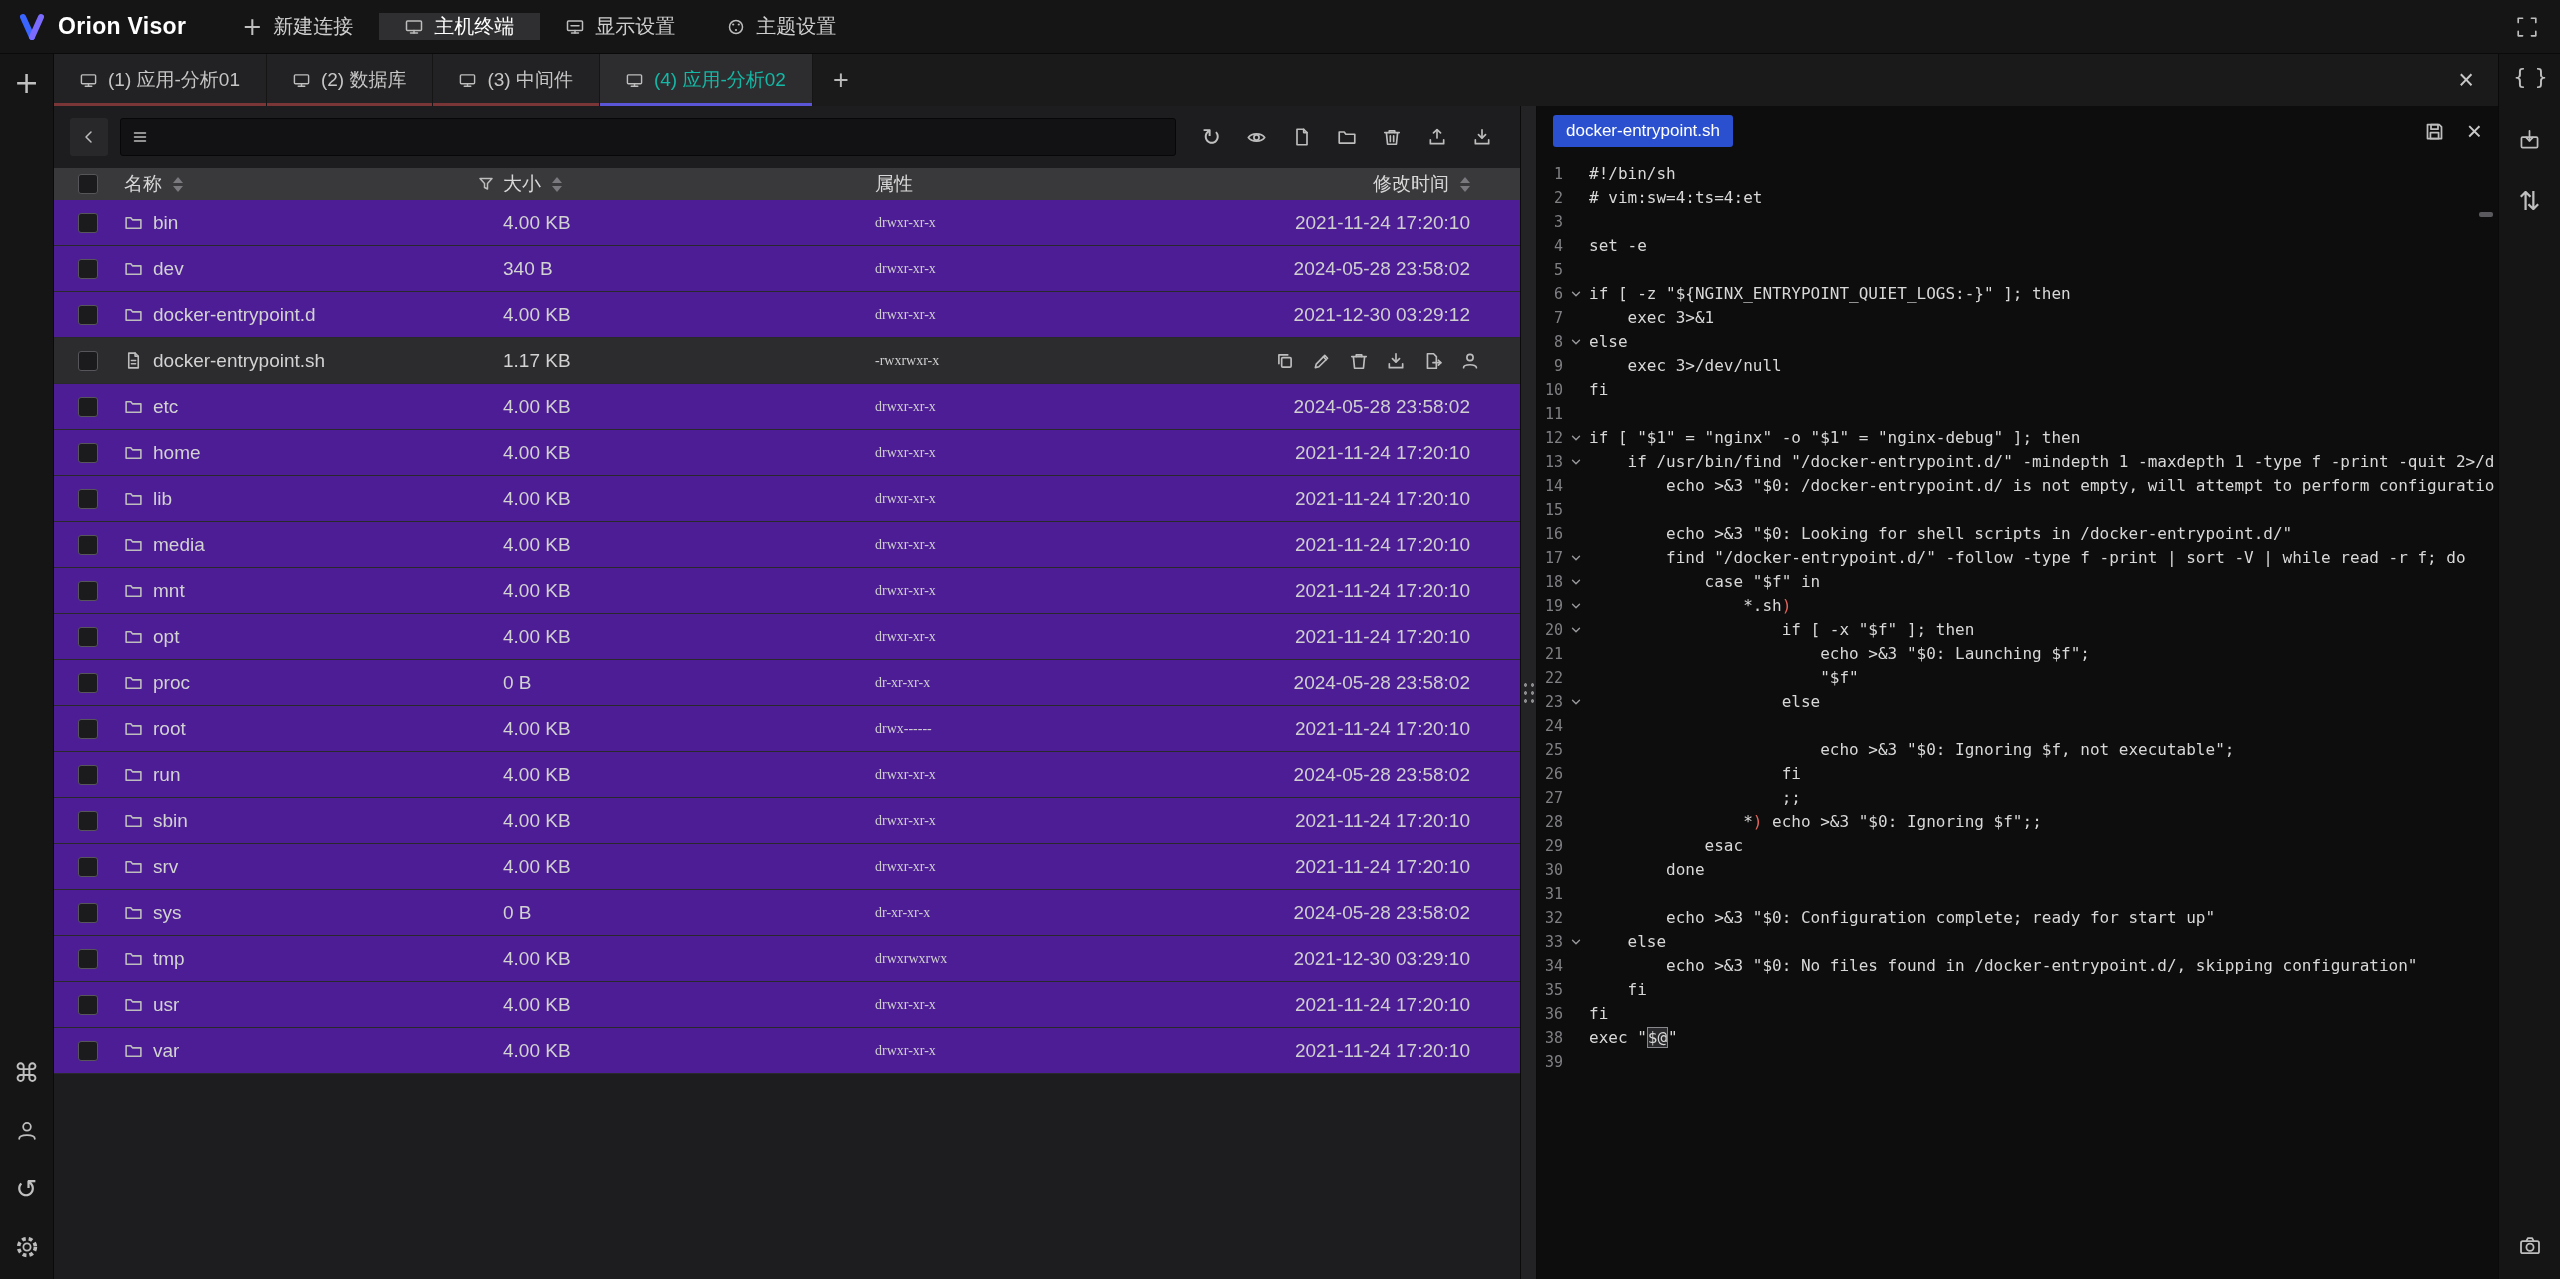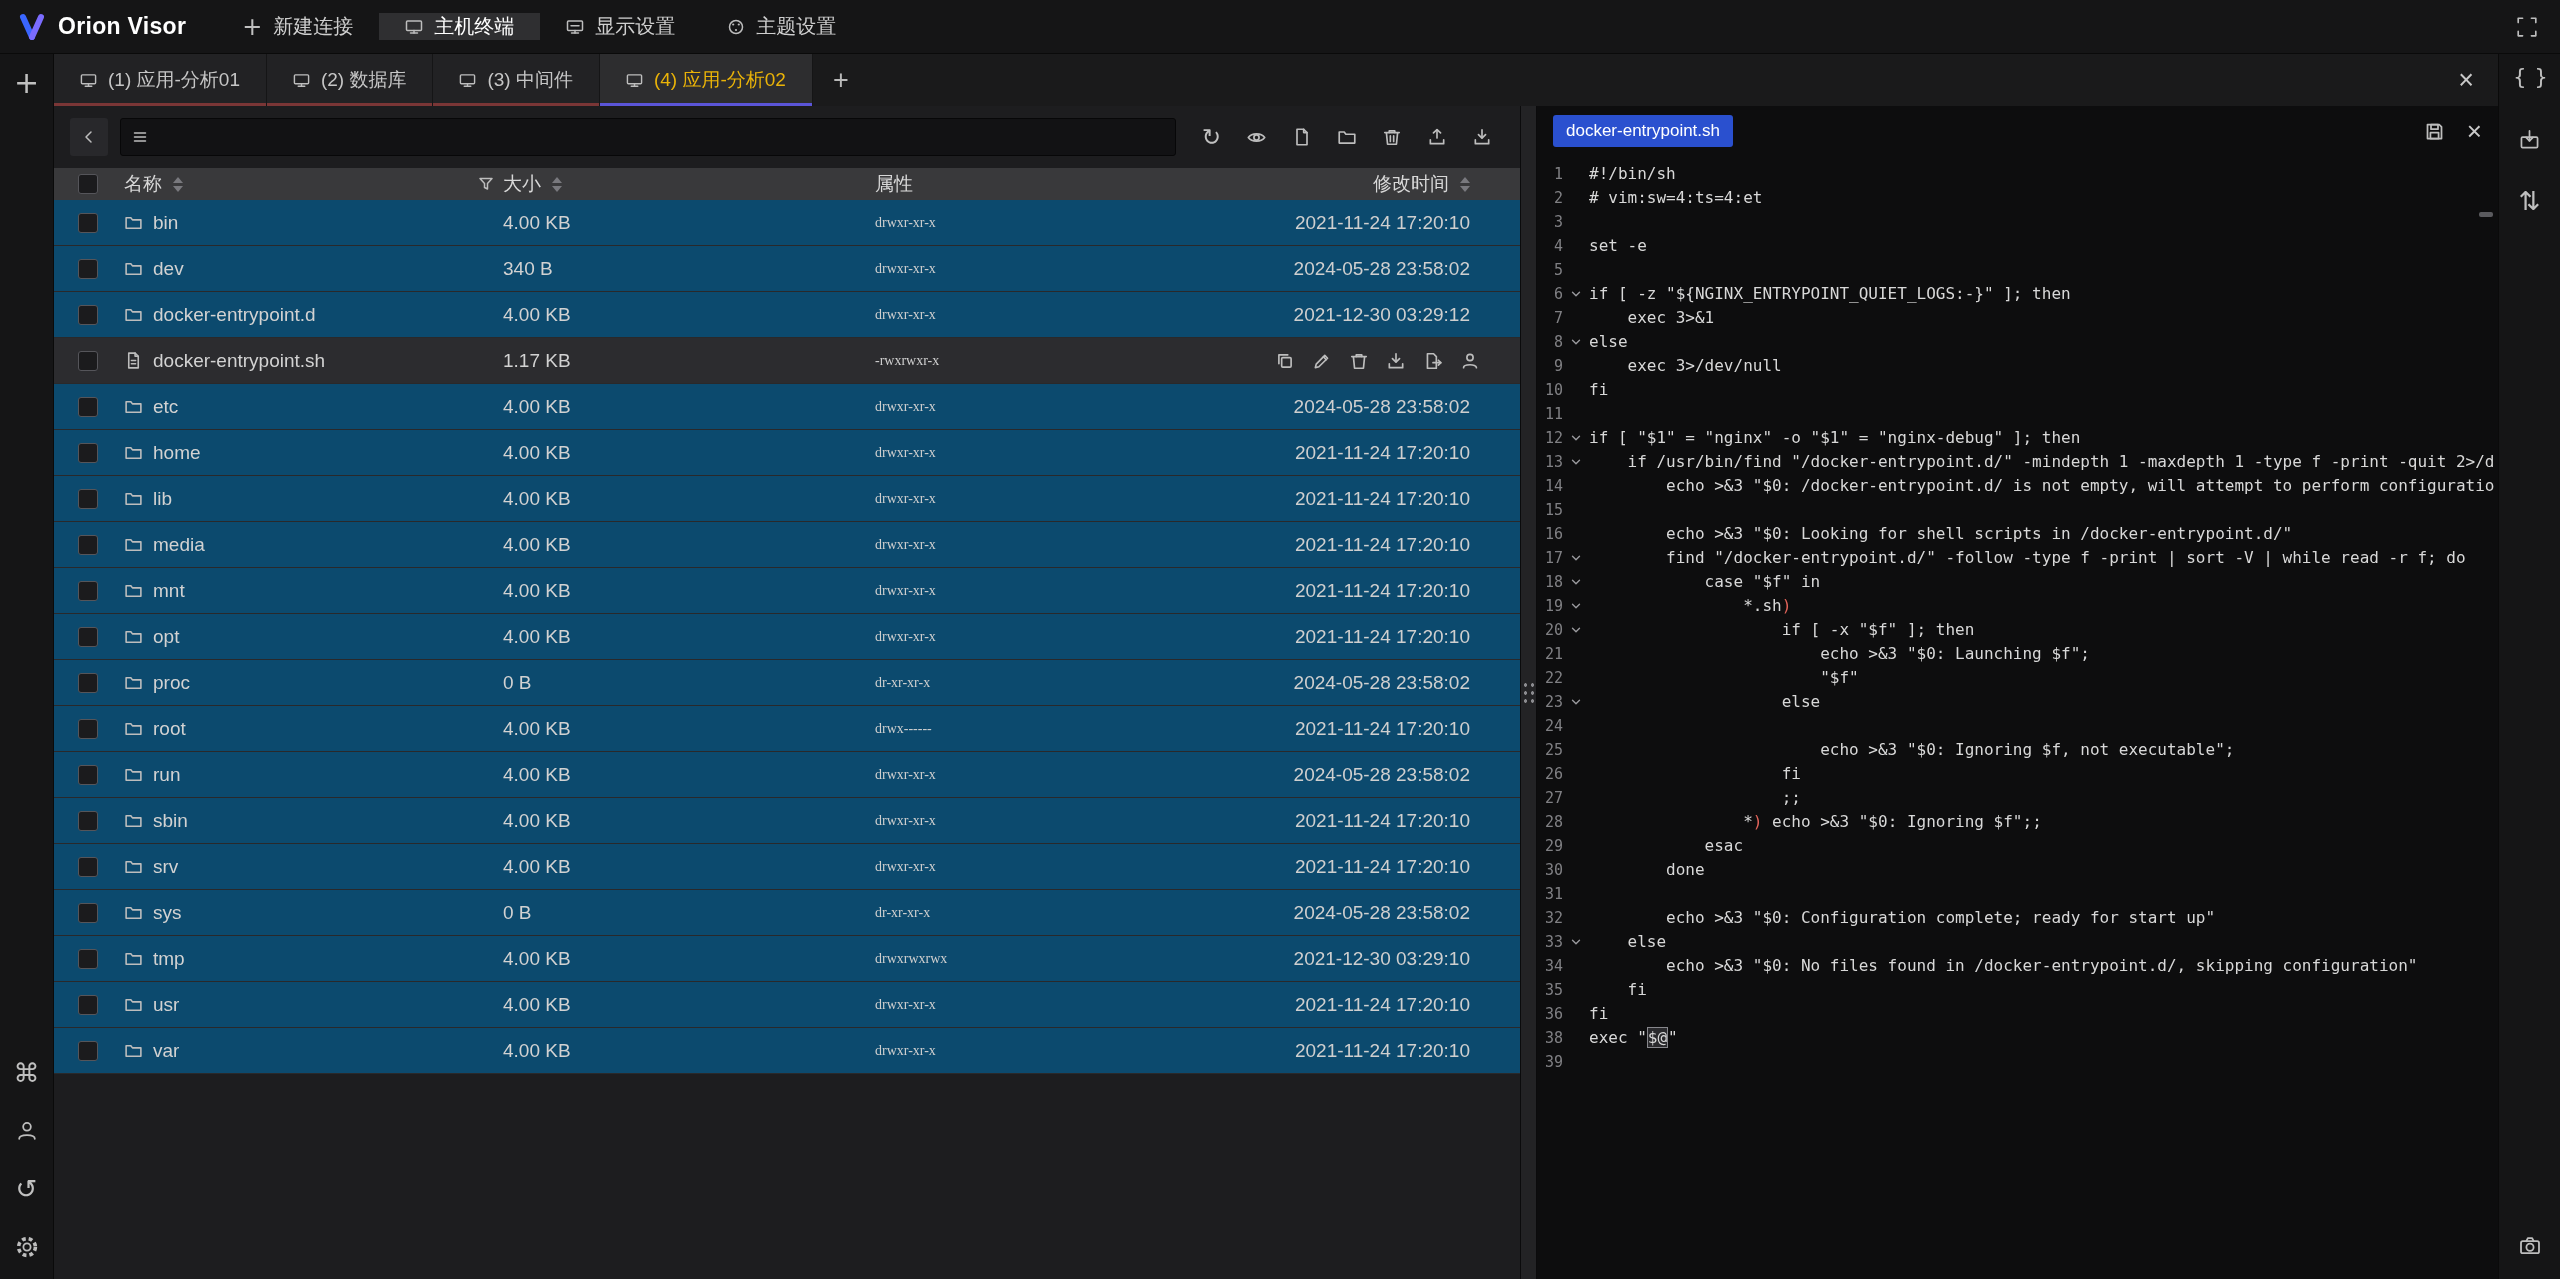--- a/index.html
+++ b/index.html
@@ -25,21 +25,21 @@
   .main{flex:1;display:flex;min-height:0}
   .left-strip{width:54px;background:#151516;border-right:1px solid #0a0a0a;display:flex;flex-direction:column;align-items:center;padding:12px 0 15px;flex-shrink:0}
   .strip-btn{display:flex;align-items:center;justify-content:center;width:34px;height:34px;cursor:pointer}
   .left-strip .bottom{margin-top:auto;display:flex;flex-direction:column;gap:24px;align-items:center}
   .glyph-lg{font-size:26px}
   .center{flex:1;display:flex;flex-direction:column;min-width:0}
 
   
   .tabbar{height:52px;background:#1a1a1b;display:flex;align-items:stretch;flex-shrink:0}
   .tab{display:flex;align-items:center;gap:11px;padding:0 26px;font-size:19px;color:#c6c6c6;background:#222224;border-right:1px solid #151516;position:relative;cursor:pointer}
-  .tab.active{background:#2d2d2f;color:#eab308}
+  .tab.active{background:#2d2d2f;color:#14b8a6}
   .tab::after{content:"";position:absolute;left:0;right:0;bottom:0;height:3px;background:transparent}
   .tab[data-status="red"]::after{background:#7a3636}
   .tab[data-status="purple"]::after{background:#5b55d8}
   .tab-add{display:flex;align-items:center;padding:0 20px;font-size:27px;color:#b9b9b9;cursor:pointer}
   .tabbar-close{margin-left:auto;display:flex;align-items:center;padding:0 24px;font-size:27px;color:#c9c9c9;cursor:pointer}
 
   .content-row{flex:1;display:flex;min-height:0}
 
   
   .file-panel{width:1466px;background:#1d1d1f;display:flex;flex-direction:column;flex-shrink:0;min-height:0}
@@ -56,21 +56,21 @@
   .th{display:flex;align-items:center;gap:7px}
   .th.c-name{padding-left:16px}
   .th.c-time{justify-content:flex-end}
   .carets{display:inline-flex;flex-direction:column;gap:3px;margin-left:4px;cursor:pointer}
   .carets i{width:0;height:0;border-left:5px solid transparent;border-right:5px solid transparent}
   .carets .up{border-bottom:6px solid #79797e}
   .carets .dn{border-top:6px solid #79797e}
   .funnel{margin-left:auto;margin-right:8px;cursor:pointer}
 
   .tbody{flex:1;overflow:hidden}
-  .frow{height:46px;border-bottom:1px solid #29292b;background:#0c4a6e;font-size:19px;color:#d2d2d2;cursor:pointer}
+  .frow{height:46px;border-bottom:1px solid #29292b;background:#4c1d95;font-size:19px;color:#d2d2d2;cursor:pointer}
   .frow.selected{background:#2c2c2f}
   .cb{width:20px;height:20px;border:1.5px solid #55555a;border-radius:3px;background:#1b1b1d;cursor:pointer}
   .cell-name{display:flex;align-items:center;gap:10px;padding-left:16px;overflow:hidden;white-space:nowrap}
   .cell-attr,{}
   .cell-attr{font-family:Liberation Serif, serif;font-size:14px;color:#cfcfcf}
   .cell-time{display:flex;justify-content:flex-end;align-items:center;color:#cfcfcf}
   .frow .file-ic{display:none}
   .frow.file .file-ic{display:block}
   .row-actions{display:none;align-items:center;gap:17px}
   .frow.selected .row-actions{display:flex}

